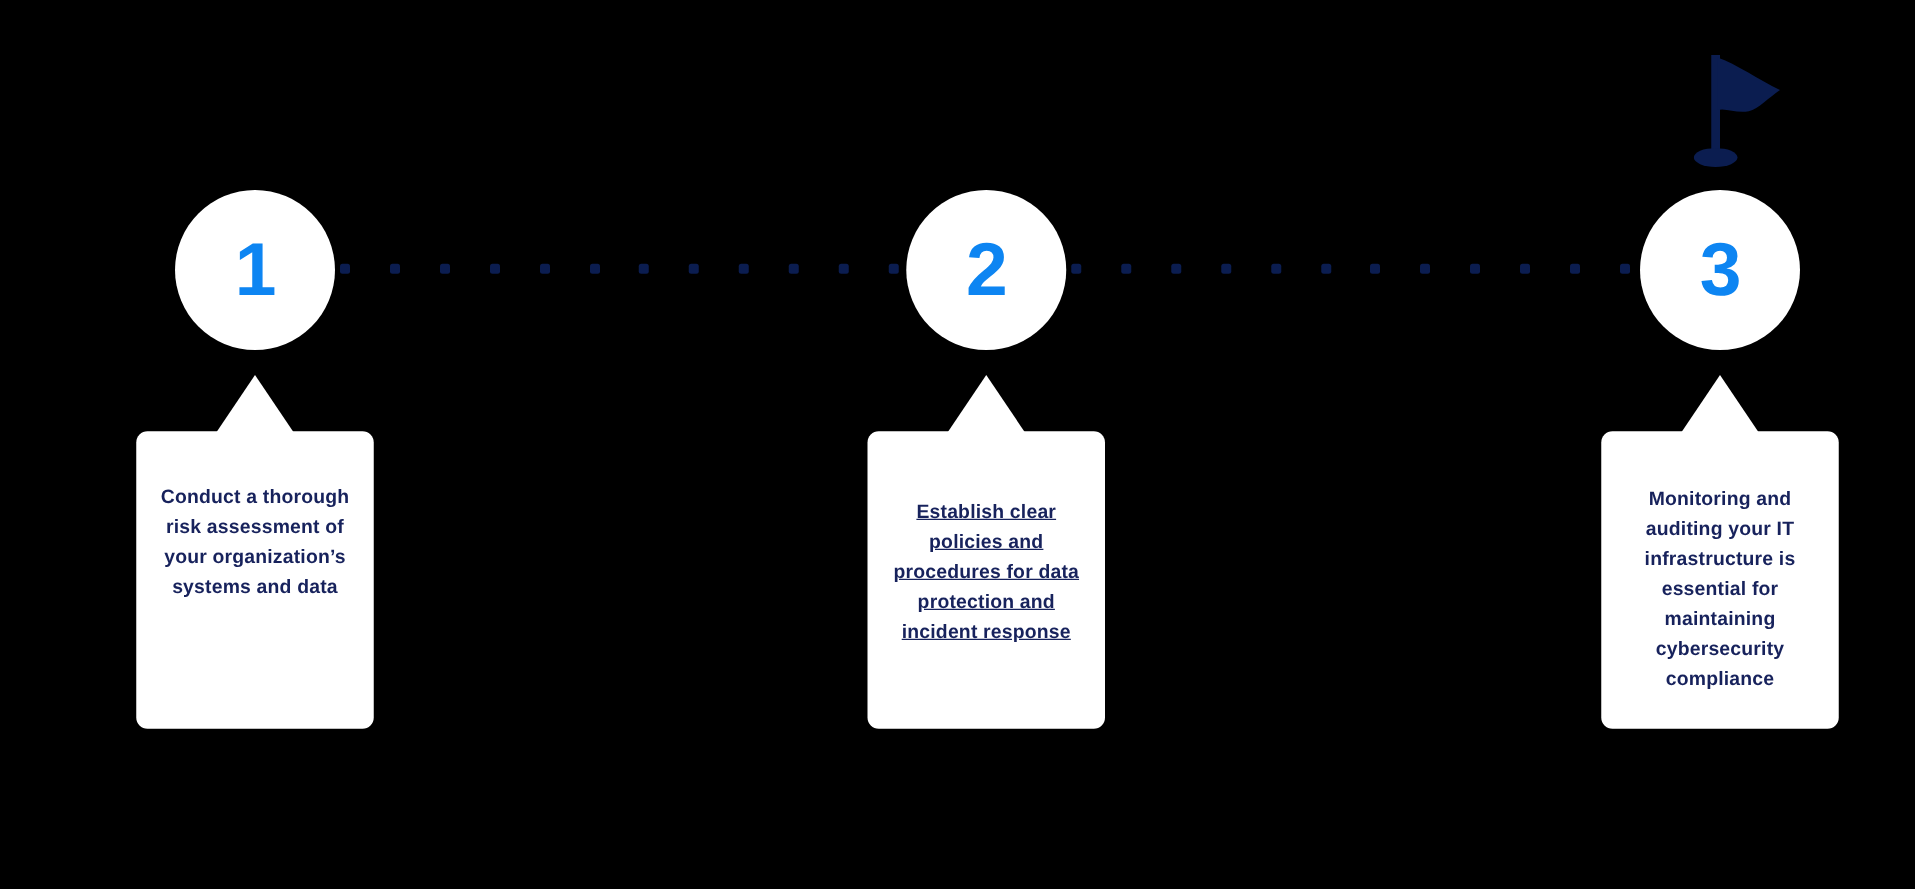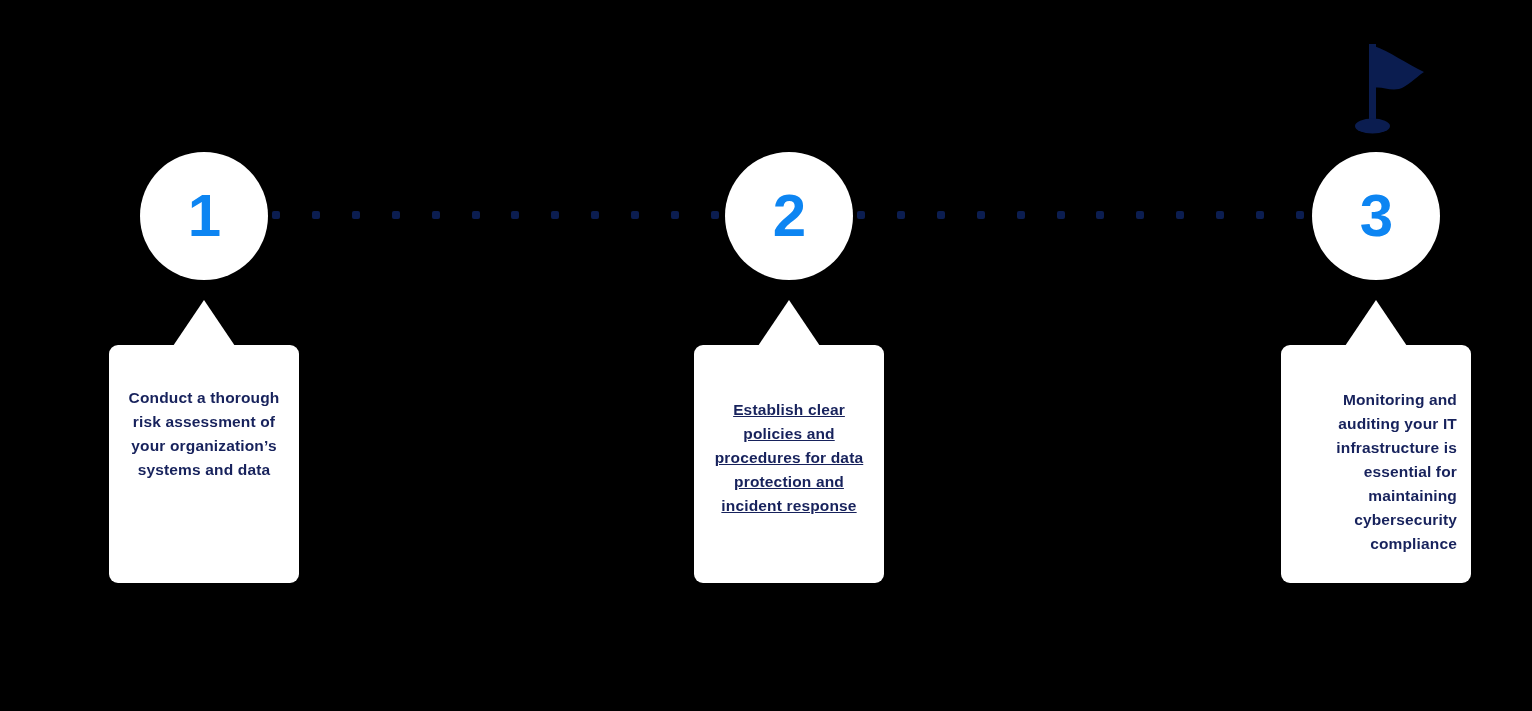--- a/index.html
+++ b/index.html
@@ -118,21 +118,21 @@
   .step-card-text {
     color: #17225c;
     font-size: 15.5px;
     font-weight: 700;
     line-height: 1.55;
     text-align: center;
     letter-spacing: 0.01em;
   }
   #step-1 .step-card-text { padding-top: 21px; text-align: center; }
   #step-2 .step-card-text { padding-top: 33px; text-decoration: underline; }
-  #step-3 .step-card-text { padding-top: 23px; text-align: right; }
+  #step-3 .step-card-text { padding-top: 23px; }
 </style>
 </head>
 <body>
 
 <div class="stage">
 
   <div class="flag-icon">
     <svg viewBox="0 0 84 92" width="84" height="92" aria-hidden="true">
       <g fill="#0b1d50">
         <path d="M14 2 h7 v78 h-7 z"></path>

